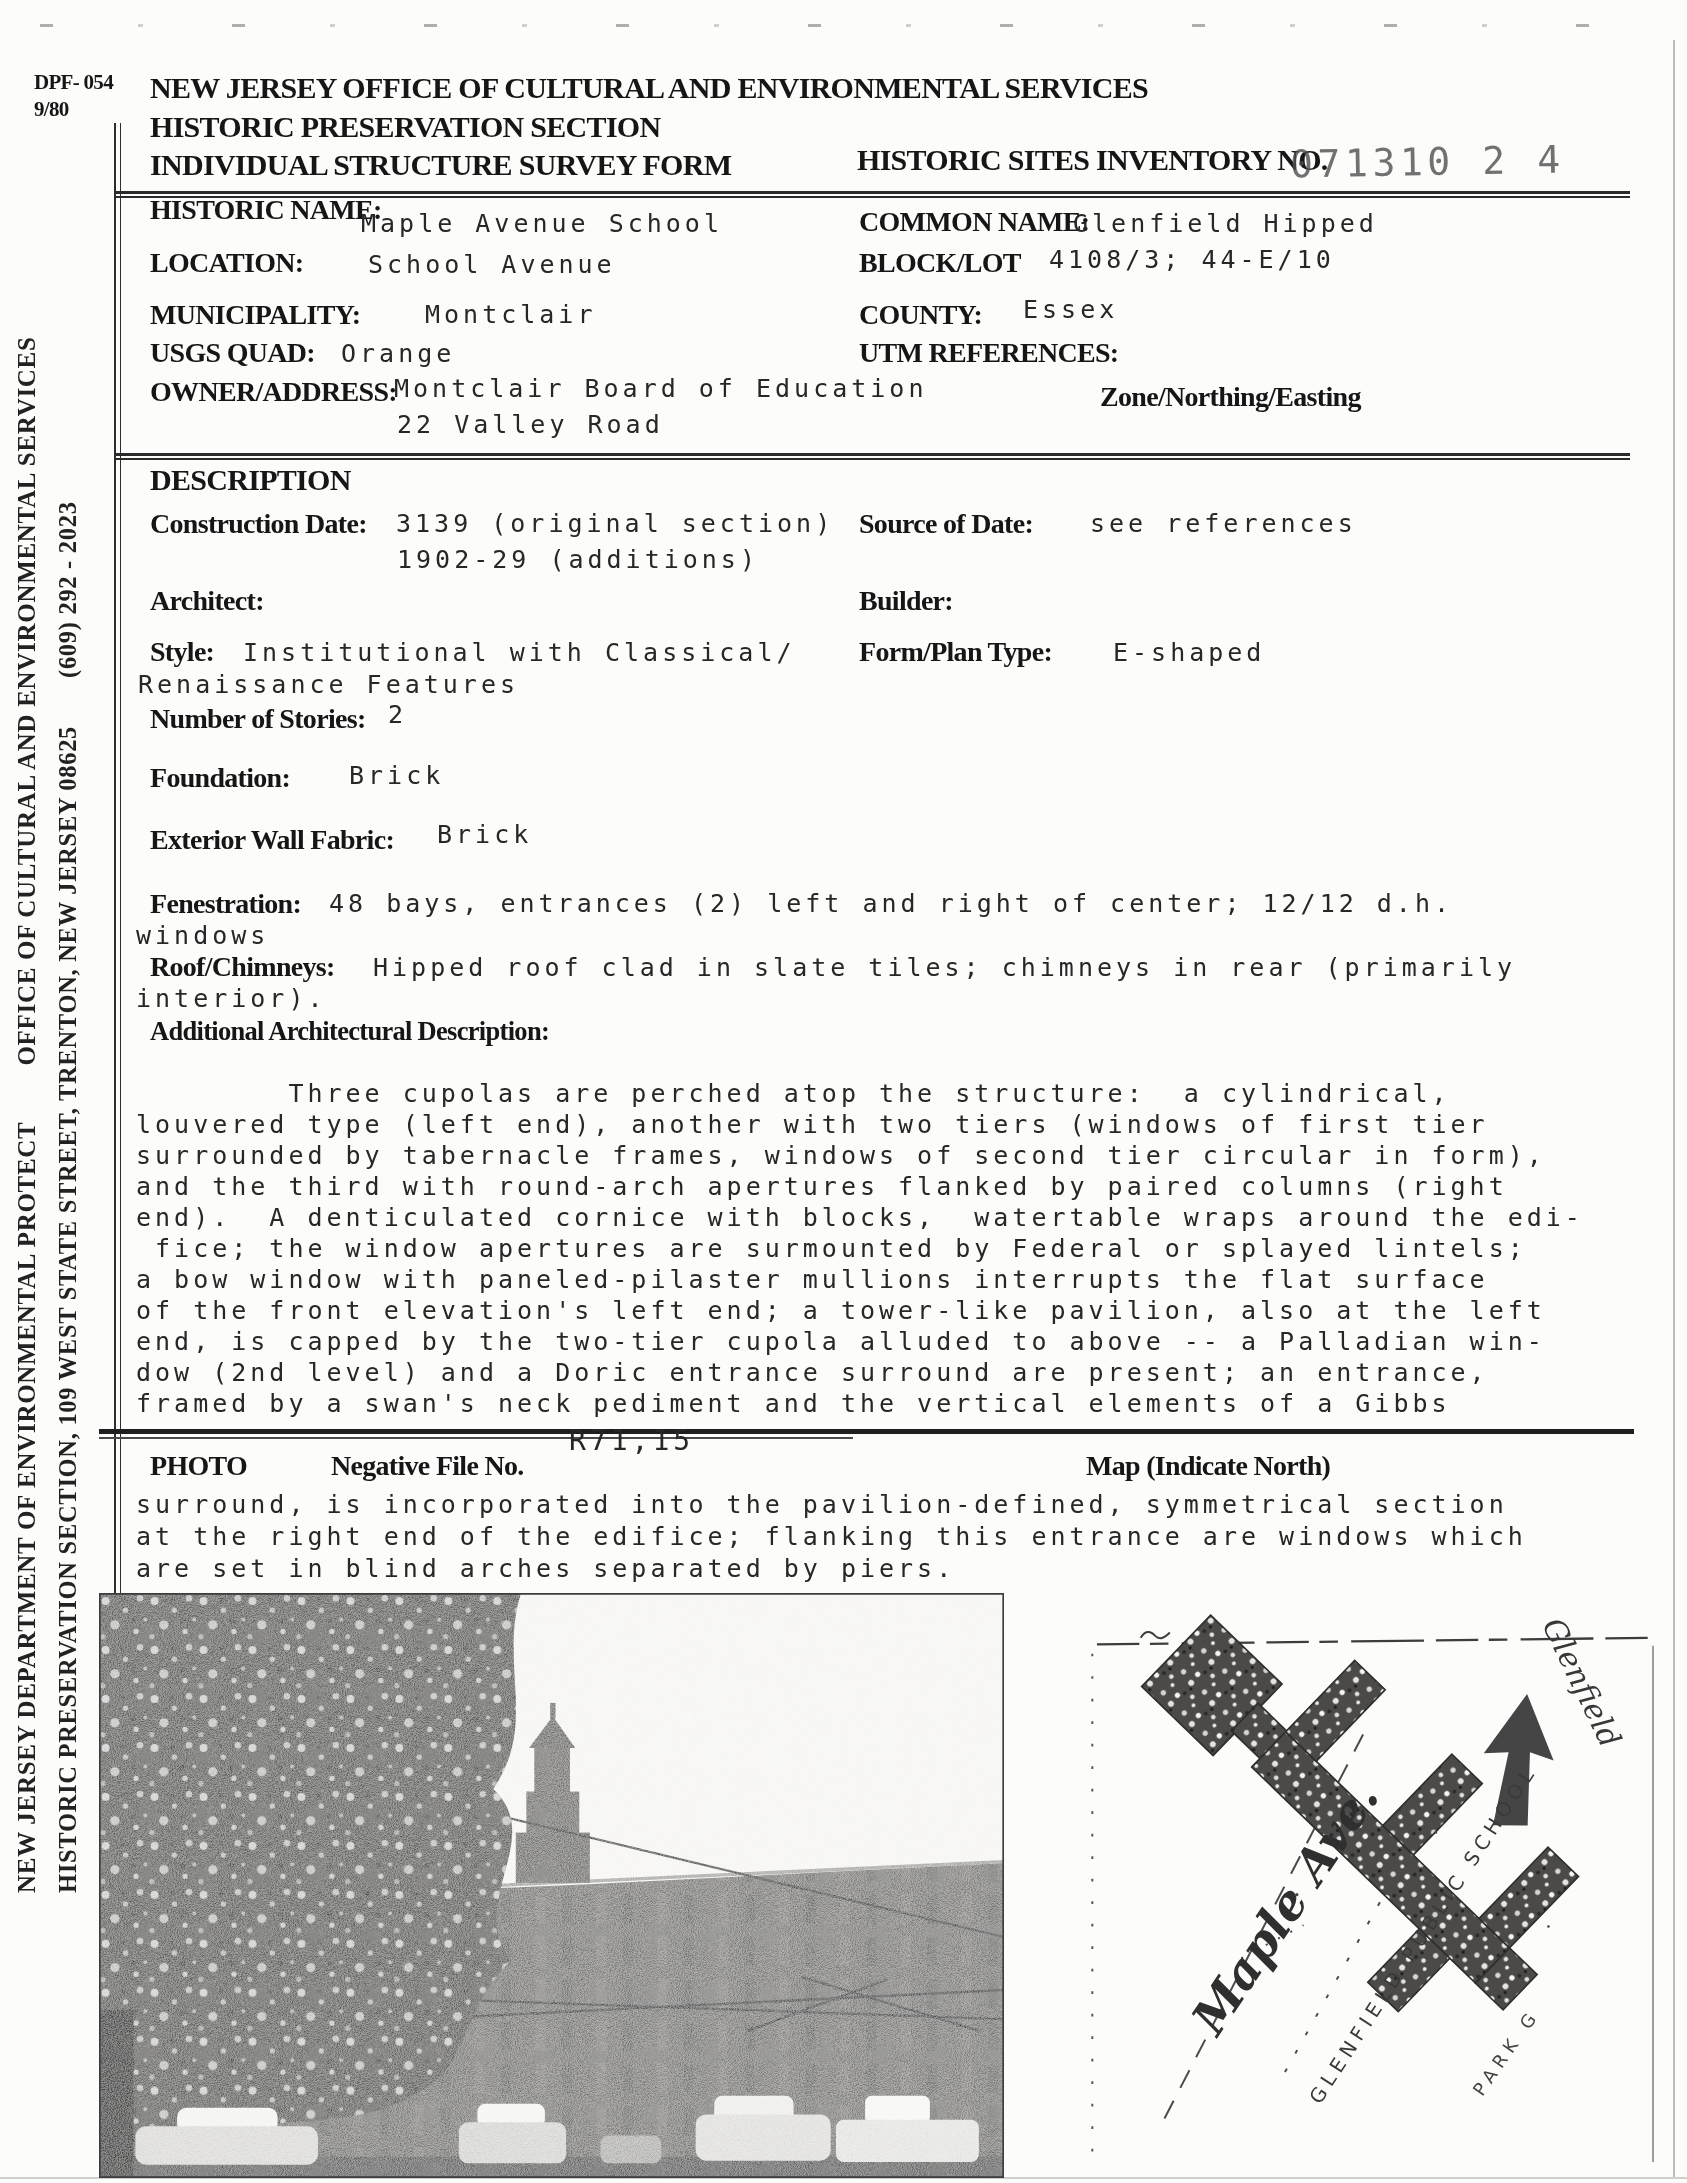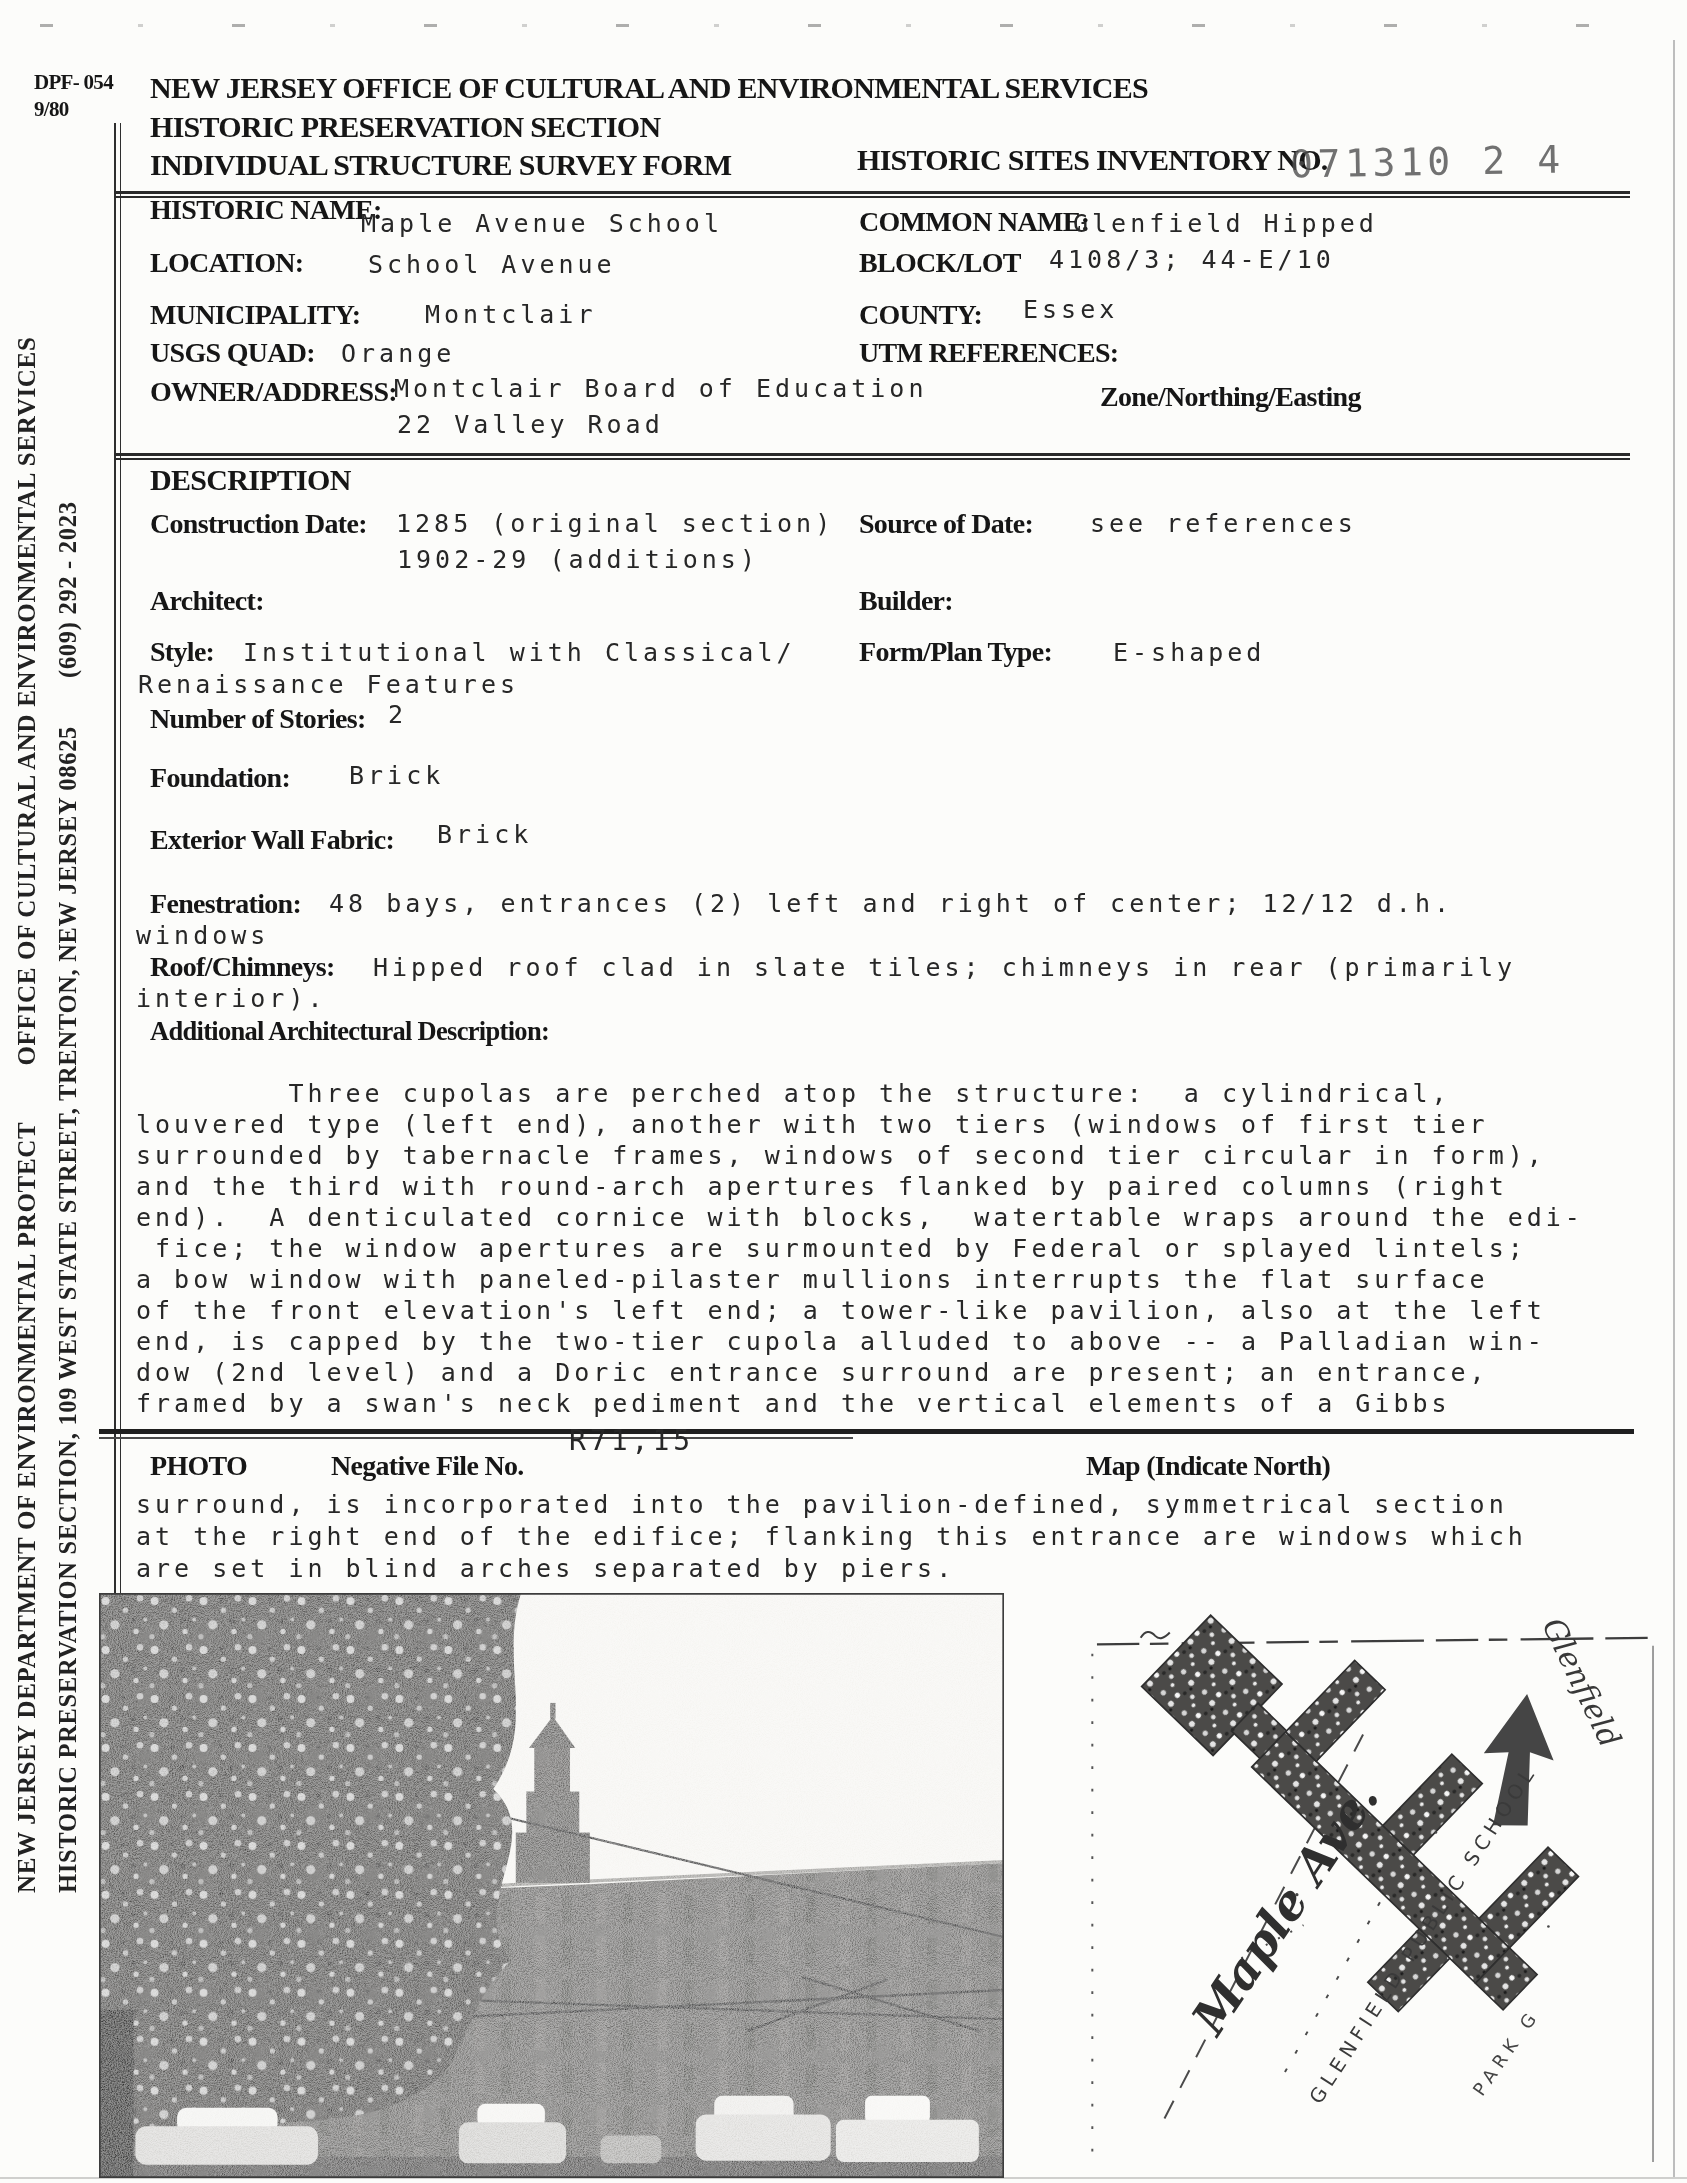--- a/index.html
+++ b/index.html
@@ -96,21 +96,21 @@
 <div class="abs typed" style="left:394px;top:374px;">Montclair Board of Education</div>
 <div class="abs typed" style="left:397px;top:410px;">22 Valley Road</div>
 <div class="abs lbl" style="left:1100px;top:381px;">Zone/Northing/Easting</div>
 
 <div class="hrule" style="left:114px;top:453px;width:1516px;height:2.6px;"></div>
 <div class="hrule" style="left:114px;top:458px;width:1516px;"></div>
 
 <div class="abs lbl lbl-lg" style="left:150px;top:463px;">DESCRIPTION</div>
 
 <div class="abs lbl" style="left:150px;top:508px;">Construction Date:</div>
-<div class="abs typed" style="left:396px;top:509px;">1285 (original section)</div>
+<div class="abs typed" style="left:396px;top:509px;">3139 (original section)</div>
 <div class="abs typed" style="left:397px;top:545px;">1902-29 (additions)</div>
 <div class="abs lbl" style="left:859px;top:508px;">Source of Date:</div>
 <div class="abs typed" style="left:1090px;top:509px;">see references</div>
 
 <div class="abs lbl" style="left:150px;top:585px;">Architect:</div>
 <div class="abs lbl" style="left:859px;top:585px;">Builder:</div>
 
 <div class="abs lbl" style="left:150px;top:636px;">Style:</div>
 <div class="abs typed" style="left:243px;top:638px;">Institutional with Classical/</div>
 <div class="abs typed" style="left:138px;top:670px;">Renaissance Features</div>

